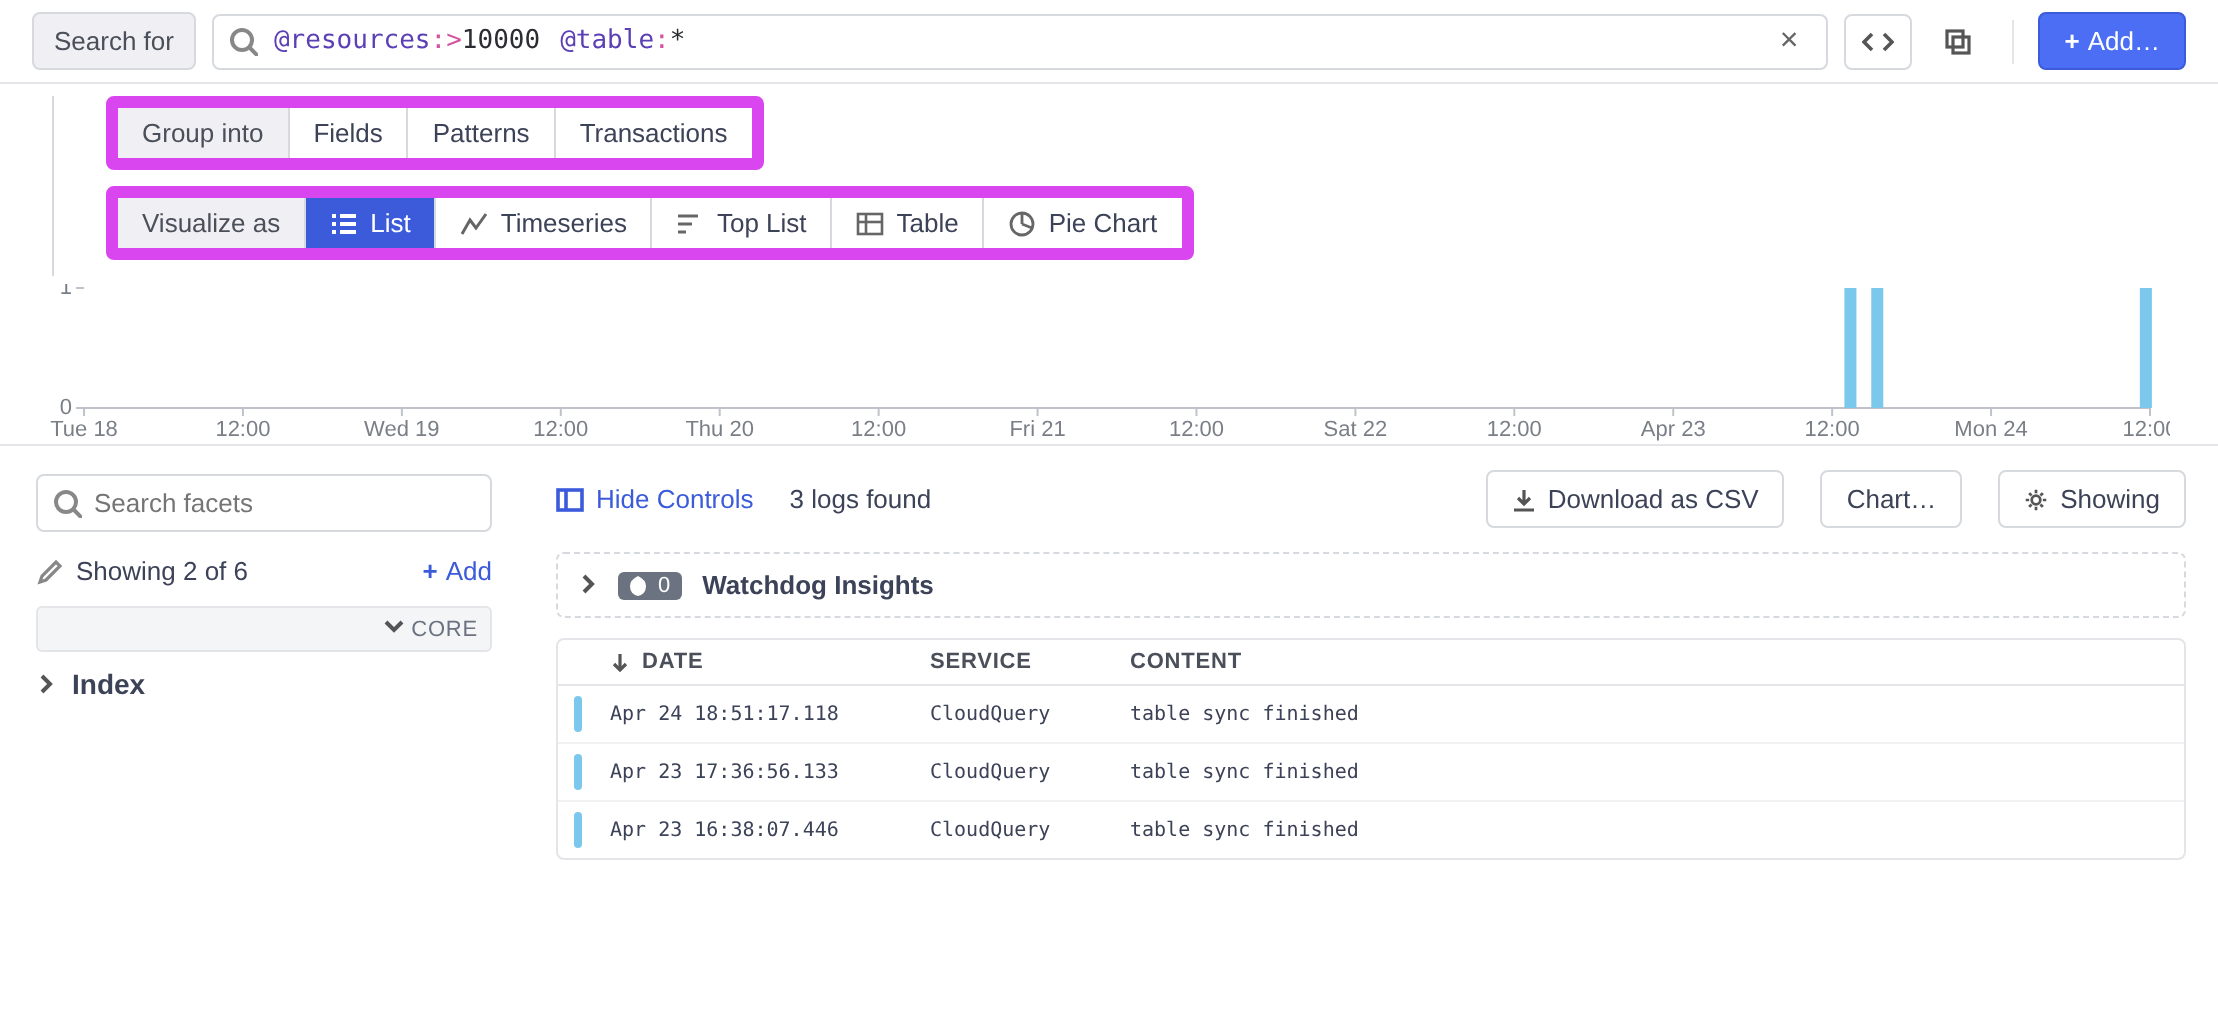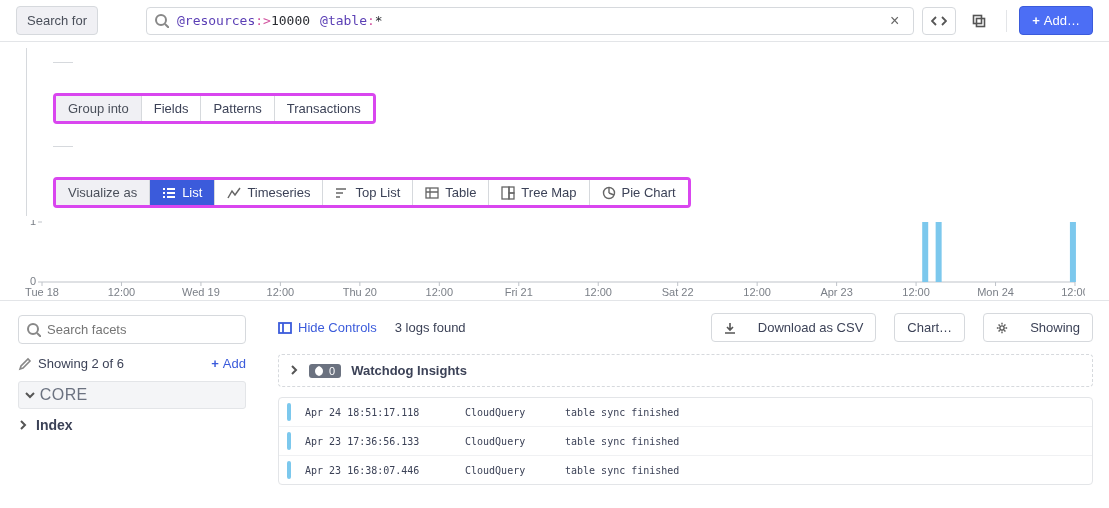--- a/index.html
+++ b/index.html
@@ -27,21 +27,20 @@
   }
   .search-input-wrap {
     flex: 1;
     display: flex;
     align-items: center;
     border: 1px solid #d6d9dd;
     border-radius: 4px;
     padding: 4px 8px;
     background: #fff;
     gap: 8px;
-    margin-left: 40px;
   }
   .search-icon-svg { width:14px; height:14px; stroke:#888; fill:none; stroke-width:2;}
   .query-tokens {
     font-family: ui-monospace, SFMono-Regular, Menlo, Consolas, monospace;
     font-size: 13px;
     flex: 1;
     display: flex;
     gap: 10px;
     color: #2b2d33;
   }
@@ -79,27 +78,26 @@
   }
   .tree-branch::before {
     content:"";
     position:absolute;
     left:0; top:14px;
     width:20px; height:1px;
     background:#d6d9dd;
   }
   .btn-group {
     display:inline-flex;
-    border:3px solid #d946ef;
+    border:6px solid #d946ef;
     border-radius:4px;
     overflow:hidden;
     background:#fff;
     margin-bottom:8px;
     position:relative;
-    margin-top:45px;
   }
   .btn-group .seg {
     padding:5px 12px;
     border-right:1px solid #d6d9dd;
     background:#fff;
     font-size:13px;
     color:#3c4257;
     display:flex; align-items:center; gap:6px;
   }
   .btn-group .seg:last-child { border-right:none; }
@@ -134,21 +132,21 @@
     border:none; outline:none; font-size:13px; flex:1; background:transparent;
   }
   .facet-row {
     display:flex; align-items:center; justify-content:space-between;
     margin-top:12px;
   }
   .facet-add { color:#3b5bdb; font-weight:500; display:flex; align-items:center; gap:4px;}
   .facet-core {
     margin-top:10px; padding:4px 6px;
     background:#f4f5f7; border:1px solid #e3e5e8; border-radius:3px;
-    color:#6b7280; font-size:16px; letter-spacing:.4px;
+    color:#6b7280; font-size:11px; letter-spacing:.4px;text-align:right;
   }
   .facet-item {
     display:flex; align-items:center; justify-content:space-between;
     padding:8px 0; font-size:14px; color:#3c4257; font-weight:600;
   }
   .facet-left { display:flex; align-items:center; gap:8px;}
   .chevron { display:inline-block;}
   .chevron svg{ width:10px; height:10px; stroke:#555; stroke-width:2; fill:none;}
   .check-badge {
     width:14px; height:14px; border-radius:50%; background:#6b7280;
@@ -165,21 +163,21 @@
   .toolbar-row {
     display:flex; align-items:center; gap:18px;
     margin-bottom:12px;
   }
   .hide-controls { color:#3b5bdb; display:flex; align-items:center; gap:6px; font-size:13px;}
   .logs-found { color:#3c4257; }
   .spacer-flex { flex:1; }
   .outline-btn {
     border:1px solid #d6d9dd; border-radius:4px; padding:6px 12px;
     background:#fff; font-size:13px; color:#3c4257;
-    display:flex; align-items:center; gap:22px;
+    display:flex; align-items:center; gap:6px;
   }
 
   .insights {
     border:1px dashed #d6d9dd; border-radius:4px; padding:8px 10px;
     display:flex; align-items:center; gap:10px; margin-bottom:10px;
   }
   .insights-badge {
     background:#6b7280; color:#fff; border-radius:3px; padding:1px 6px 1px 4px;
     font-size:11px; display:flex; align-items:center; gap:4px;
   }
@@ -293,28 +291,20 @@
             </svg>
           <span>Top List</span>
         </div>
         <div class="seg">
           <svg viewBox="0 0 14 14" fill="none" stroke="#666" stroke-width="1.3">
               <rect x="1" y="2" width="12" height="10"></rect>
               <line x1="1" y1="6" x2="13" y2="6"></line>
               <line x1="5" y1="2" x2="5" y2="12"></line>
             </svg>
           <span>Table</span>
-        </div>
-        <div class="seg">
-          <svg viewBox="0 0 14 14" fill="none" stroke="#666" stroke-width="1.3">
-              <rect x="1" y="1" width="7" height="12"></rect>
-              <rect x="8" y="1" width="5" height="6"></rect>
-              <rect x="8" y="7" width="5" height="6"></rect>
-            </svg>
-          <span>Tree Map</span>
         </div>
         <div class="seg">
           <svg viewBox="0 0 14 14" fill="none" stroke="#666" stroke-width="1.4">
               <circle cx="7" cy="7" r="5.5"></circle>
               <path d="M7 7 L7 1.5 M7 7 L12 9"></path>
             </svg>
           <span>Pie Chart</span>
         </div>
       </div>
     </div>
@@ -436,20 +426,32 @@
       <span class="insights-badge">
         <svg viewBox="0 0 12 12">
             <path d="M6 1 Q10 3 10 6 Q10 10 6 11 Q2 10 2 6 Q2 3 6 1 Z"></path>
           </svg>
         <span>0</span>
       </span>
       <span class="insights-title">Watchdog Insights</span>
     </div>
 
     <div class="log-table">
+      <div class="log-header">
+        <div></div>
+        <div class="date-col">
+          <svg width="10" height="10" viewBox="0 0 10 10" stroke="#555" stroke-width="1.6" fill="none">
+              <line x1="5" y1="1" x2="5" y2="9"></line>
+              <polyline points="2,6 5,9 8,6"></polyline>
+            </svg>
+          <span>DATE</span>
+        </div>
+        <div>SERVICE</div>
+        <div>CONTENT</div>
+      </div>
       <div id="log-rows">
           <div class="log-row">
             <div class="status-pill"></div>
             <div>Apr 24 18:51:17.118</div>
             <div>CloudQuery</div>
             <div>table sync finished</div>
           </div>
           <div class="log-row">
             <div class="status-pill"></div>
             <div>Apr 23 17:36:56.133</div>

